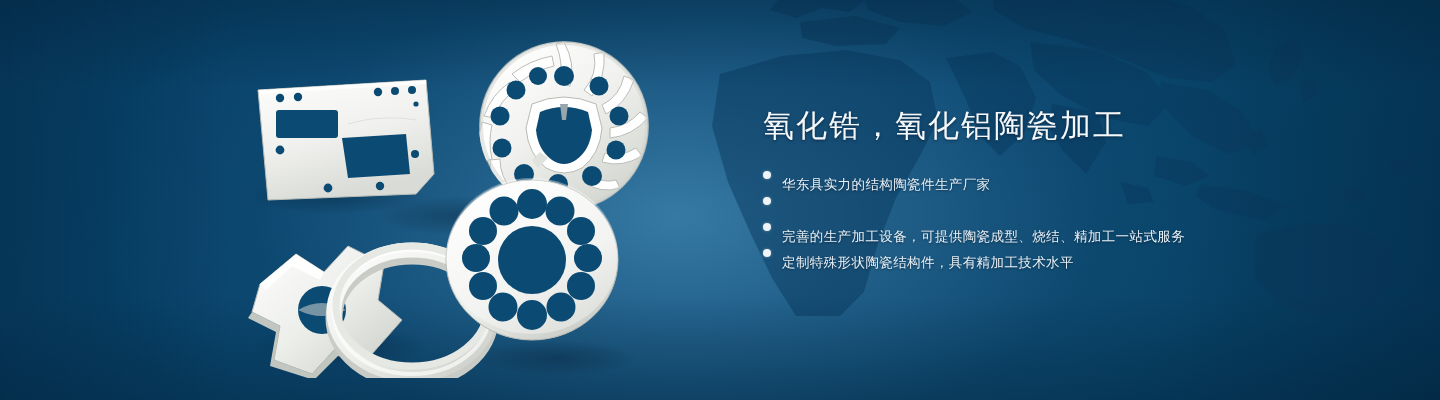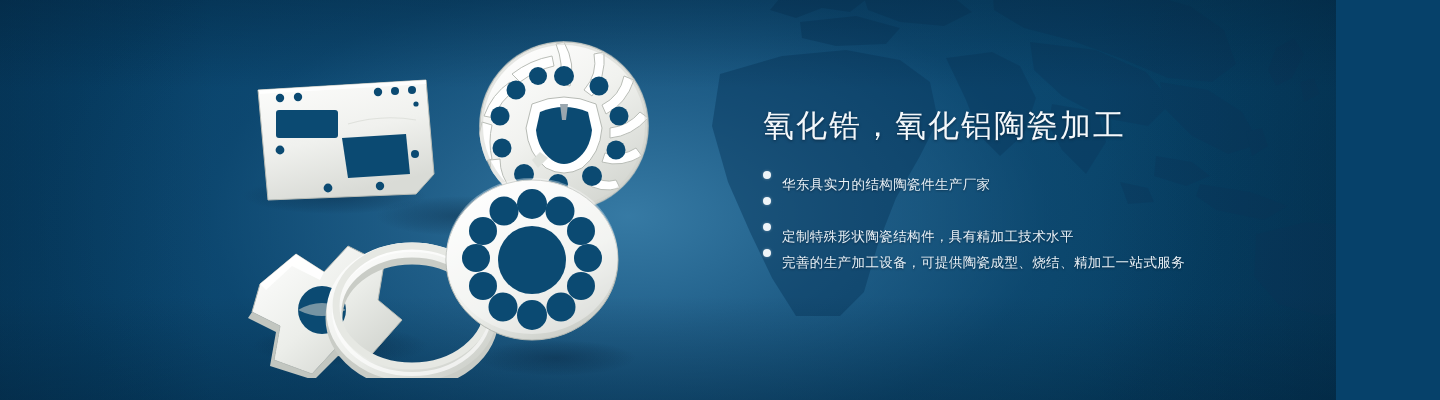--- a/index.html
+++ b/index.html
@@ -6,21 +6,21 @@
     margin: 0;
     padding: 0;
     background: #06416a;
   }
   body {
     font-family: "Liberation Sans", "DejaVu Sans", sans-serif;
   }
 
   #banner {
     position: relative;
-    width: 1336px;
+    width: 1440px;
     height: 400px;
     overflow: hidden;
     background: #3b82f6;
   }
 
   
   .bg-base {
     position: absolute;
     inset: 0;
     background:
@@ -310,22 +310,22 @@
     <ul class="bullets">
       <li>
         <span class="dot"></span>
         <span class="bullet-text">华东具实力的结构陶瓷件生产厂家</span>
       </li>
       <li>
         <span class="dot"></span>
       </li>
       <li>
         <span class="dot"></span>
-        <span class="bullet-text">定制特殊形状陶瓷结构件，具有精加工技术水平</span>
+        <span class="bullet-text">完善的生产加工设备，可提供陶瓷成型、烧结、精加工一站式服务</span>
       </li>
       <li>
         <span class="dot"></span>
-        <span class="bullet-text">完善的生产加工设备，可提供陶瓷成型、烧结、精加工一站式服务</span>
+        <span class="bullet-text">定制特殊形状陶瓷结构件，具有精加工技术水平</span>
       </li>
     </ul>
   </div>
 
 </div>
 
 </body></html>

